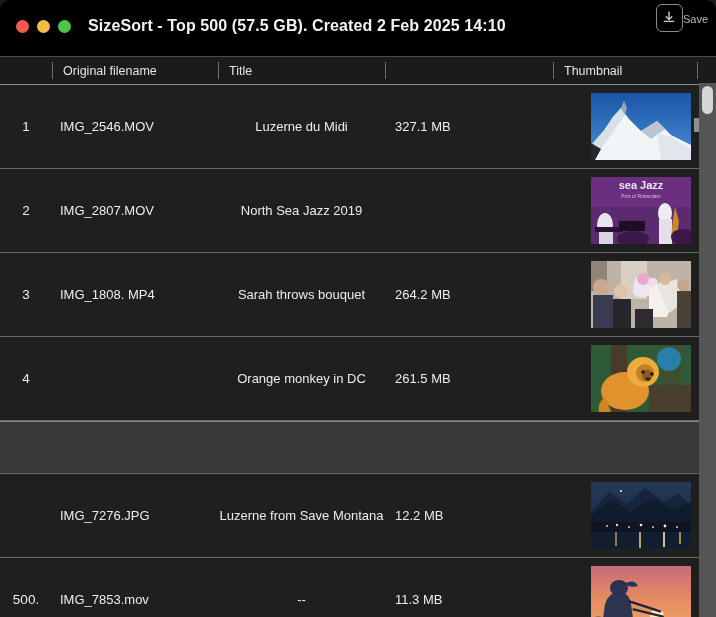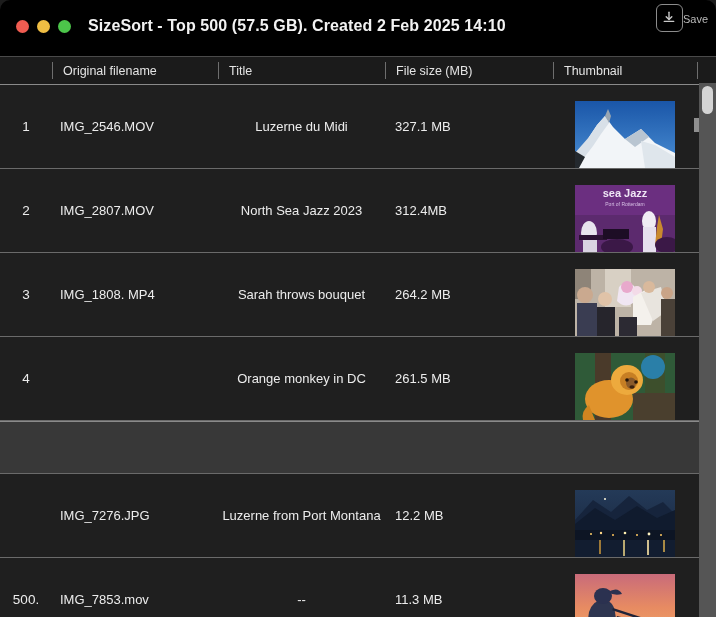--- a/index.html
+++ b/index.html
@@ -136,21 +136,21 @@
     font-size: 13px;
     color: #ececec;
     box-sizing: border-box;
     white-space: nowrap;
     overflow: hidden;
   }
   .c-num      { left: 0;   width: 52px;  justify-content: center; font-size: 13.5px; }
   .c-file     { left: 52px;  width: 166px; padding-left: 8px; }
   .c-title    { left: 218px; width: 167px; padding-left: 0; justify-content: center; }
   .c-size     { left: 385px; width: 168px; padding-left: 10px; }
-  .c-thumb    { left: 553px; width: 144px; justify-content: center; align-items: flex-end; }
+  .c-thumb    { left: 569px; width: 144px; justify-content: center; }
 
   .thumb {
     width: 100px;
     height: 67px;
     overflow: hidden;
     background: #111;
     position: relative;
   }
   .thumb svg { display: block; width: 100px; height: 67px; }
 
@@ -218,21 +218,20 @@
 
   <div class="table-header">
     <div class="hdiv" style="left:52px"></div>
     <div class="hdiv" style="left:218px"></div>
     <div class="hdiv" style="left:385px"></div>
     <div class="hdiv" style="left:553px"></div>
     <div class="hdiv" style="left:697px"></div>
 
     <div class="hcell" style="left:52px;width:166px">Original filename</div>
     <div class="hcell" style="left:218px;width:167px">Title</div>
-    <div class="hcell" style="left:385px;width:168px">File size (MB)</div>
     <div class="hcell" style="left:553px;width:144px">Thumbnail</div>
   </div>
 
   <div class="table-body">
 
     <div class="row">
       <div class="cell c-num">1</div>
       <div class="cell c-file">IMG_2546.MOV</div>
       <div class="cell c-title">Luzerne du Midi</div>
       <div class="cell c-size">327.1 MB</div>
@@ -253,22 +252,21 @@
             <polygon points="0,50 10,56 4,67 0,67" fill="#24292e"></polygon>
             <polygon points="66,40 80,44 100,56 100,67 70,67" fill="#dfe6ec"></polygon>
           </svg>
         </div>
       </div>
     </div>
 
     <div class="row">
       <div class="cell c-num">2</div>
       <div class="cell c-file">IMG_2807.MOV</div>
-      <div class="cell c-title">North Sea Jazz 2023</div>
-      <div class="cell c-size">312.4MB</div>
+      <div class="cell c-title">North Sea Jazz 2019</div>
       <div class="cell c-thumb">
         <div class="thumb">
           <svg viewBox="0 0 100 67" preserveAspectRatio="none">
             <rect width="100" height="67" fill="#5c2a6e"></rect>
             <rect y="0" width="100" height="30" fill="#6b2f80"></rect>
             <text x="50" y="12" font-size="11" font-weight="bold" fill="#efe6f5" text-anchor="middle" font-family="Liberation Sans, sans-serif">sea Jazz</text>
             <text x="50" y="21" font-size="5" fill="#d7bfe4" text-anchor="middle" font-family="Liberation Sans, sans-serif">Port of Rotterdam</text>
             <ellipse cx="14" cy="48" rx="8" ry="12" fill="#e8e4ee"></ellipse>
             <rect x="8" y="52" width="14" height="15" fill="#d9d3e2"></rect>
             <rect x="4" y="50" width="28" height="5" fill="#2b1233"></rect>
@@ -334,21 +332,21 @@
             <path d="M14 52 q-8 6 -6 15 l12 0 Z" fill="#d08520"></path>
           </svg>
         </div>
       </div>
     </div>
 
     <div class="gap-band"></div>
 
     <div class="row">
       <div class="cell c-file">IMG_7276.JPG</div>
-      <div class="cell c-title">Luzerne from Port Montana</div>
+      <div class="cell c-title">Luzerne from Save Montana</div>
       <div class="cell c-size">12.2 MB</div>
       <div class="cell c-thumb">
         <div class="thumb">
           <svg viewBox="0 0 100 67" preserveAspectRatio="none">
             <defs>
               <linearGradient id="night1" x1="0" y1="0" x2="0" y2="1">
                 <stop offset="0" stop-color="#243a58"></stop>
                   <stop offset="1" stop-color="#16233a"></stop>
               </linearGradient>
             </defs>

